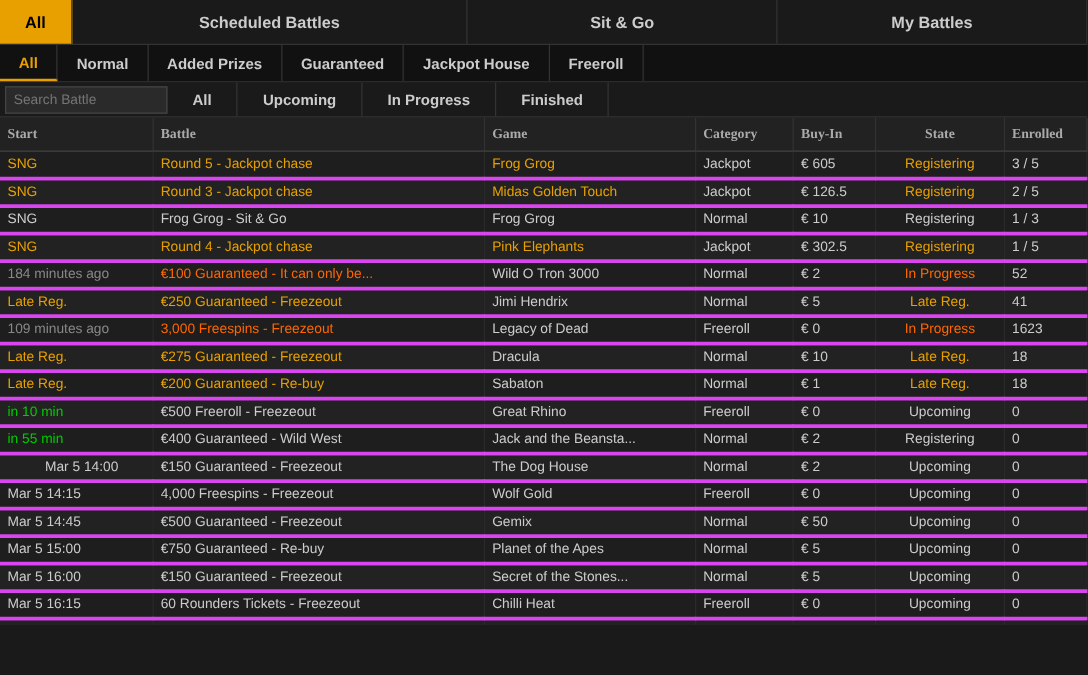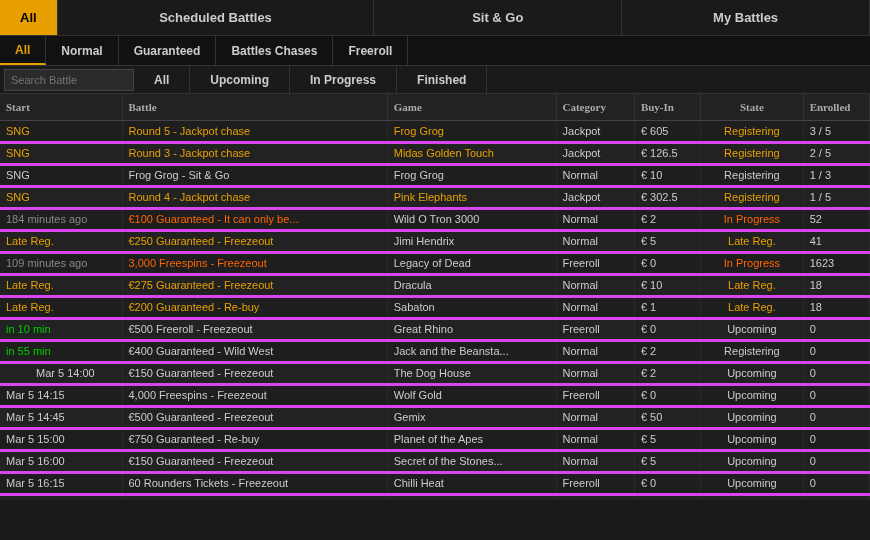--- a/index.html
+++ b/index.html
@@ -171,24 +171,27 @@
 </div>
 
 <div class="sub-nav">
   <div class="sub-nav-item active">
     <span>All</span>
   </div>
   <div class="sub-nav-item">
     <span>Normal</span>
   </div>
   <div class="sub-nav-item">
+    <span>Added Prizes</span>
+  </div>
+  <div class="sub-nav-item">
     <span>Guaranteed</span>
   </div>
   <div class="sub-nav-item">
-    <span>Battles Chases</span>
+    <span>Jackpot House</span>
   </div>
   <div class="sub-nav-item">
     <span>Freeroll</span>
   </div>
 </div>
 
 <div class="filter-bar">
   <input type="text" class="search-input" placeholder="Search Battle" style="">
   <div class="filter-btn">
     <span>All</span>

